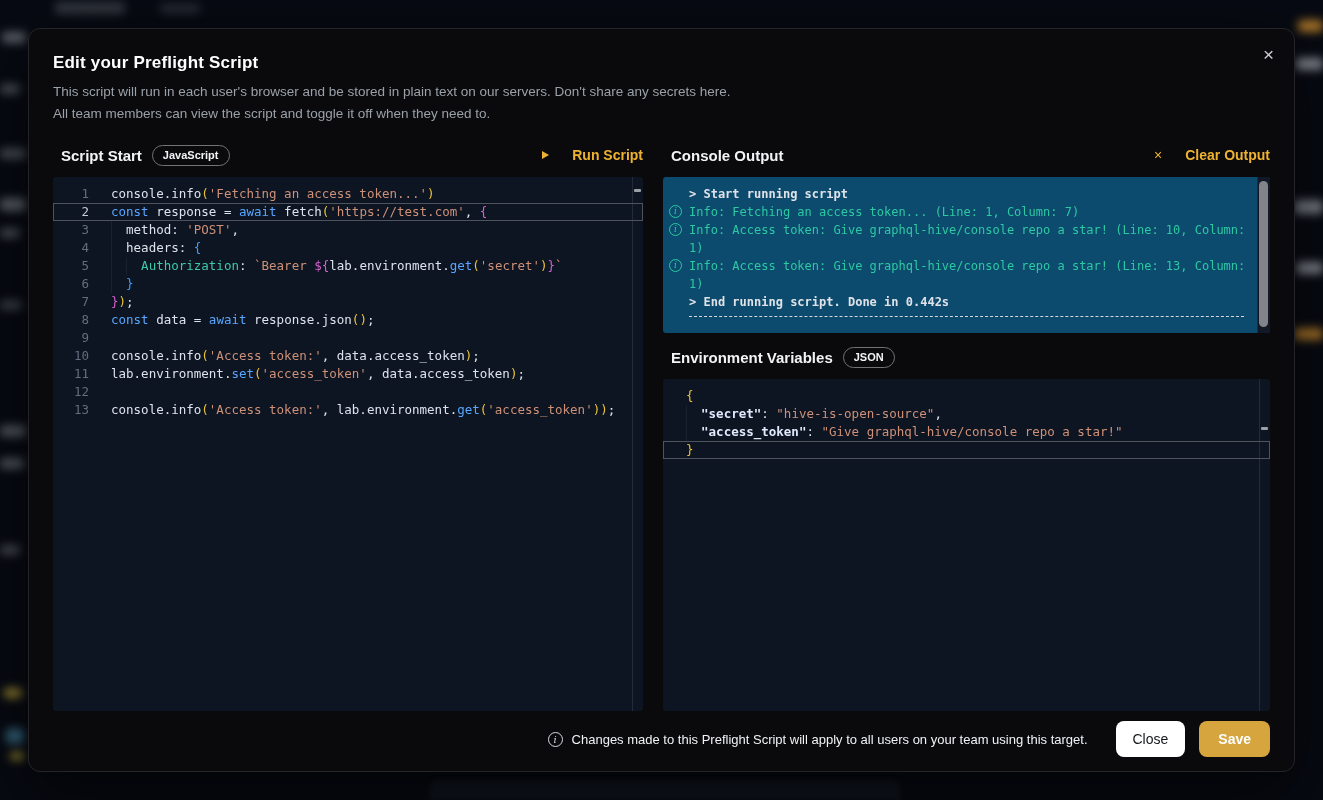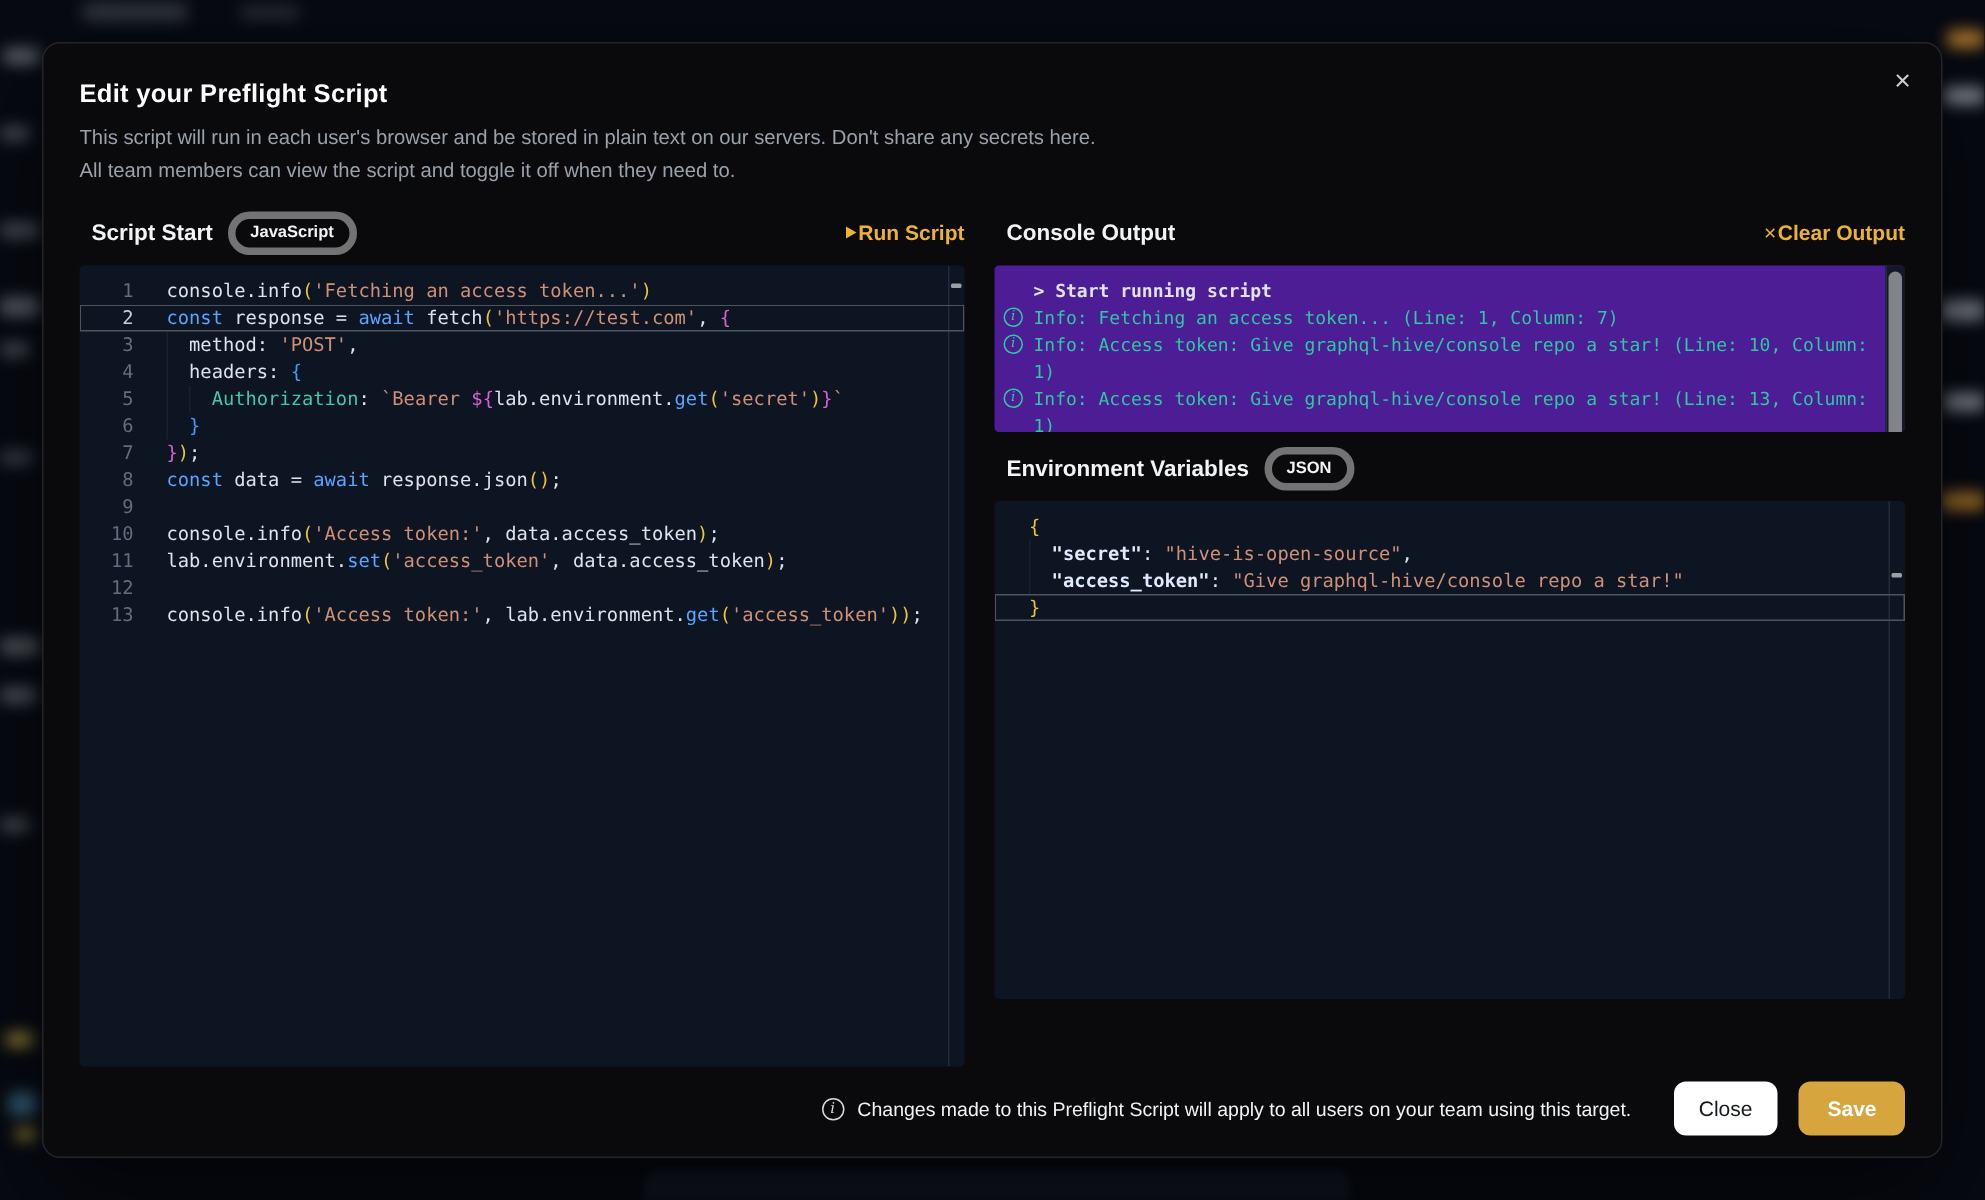--- a/index.html
+++ b/index.html
@@ -28,26 +28,26 @@
   h1.modal-title { font-size:17px; font-weight:700; color:#ffffff; letter-spacing:.2px; margin-bottom:8px; }
   p.modal-desc { font-size:13.5px; color:#9aa1a9; line-height:22px; }
 
   .columns { display:flex; gap:20px; margin-top:18px; }
   .col-left { width:590px; flex:0 0 590px; }
   .col-right { flex:1; min-width:0; }
 
   .col-header { height:24px; display:flex; align-items:center; padding-left:8px; margin-bottom:10px; }
   .panel-title { font-size:15px; font-weight:700; color:#f2f3f5; }
   .badge {
-    margin-left:10px; border:5px solid #737373; border-radius:999px;
+    margin-left:10px; border:1px solid #737373; border-radius:999px;
     padding:3px 10px 4px; font-size:11px; font-weight:700; color:#f2f3f5;
   }
   .header-spacer { flex:1; }
   .run-btn, .clear-btn {
-    background:none; border:none; cursor:pointer; display:flex; align-items:center; gap:1px;
+    background:none; border:none; cursor:pointer; display:flex; align-items:center; gap:23px;
     color:#eeb231; font-size:14px; font-weight:600; font-family:"Liberation Sans",sans-serif;margin-left:36px;
   }
   .play-icon { width:0; height:0; border-left:7px solid #eeb231; border-top:4.5px solid transparent; border-bottom:4.5px solid transparent; }
   .x-icon { font-size:14px; font-weight:400; color:#eeb231; }
 
   
   .editor {
     position:relative; background:#0d1422; border-radius:3px; overflow:hidden;
     font-family:"DejaVu Sans Mono", monospace; font-size:12.5px; line-height:18px;
     padding-top:8px;
@@ -69,21 +69,21 @@
   .tok-p { color:#d563cf; }
   .tok-b { color:#3b9eff; }
   .tok-t { color:#3ec9a7; }
   .tok-key { color:#dfeafc; font-weight:700; }
   .sb-track { position:absolute; top:0; right:0; width:11px; height:100%; border-left:1px solid #232a38; }
   .ruler-mark { position:absolute; right:2px; width:7px; height:3px; background:#9aa0a6; border-radius:1px; }
   .indent-guide { position:absolute; width:1px; background:#28314275; }
 
   
   .console-box {
-    position:relative; background:#4c1d95; border-radius:3px; height:111px; overflow:hidden;
+    position:relative; background:#0c4a6e; border-radius:3px; height:156px; overflow:hidden;
     font-family:"DejaVu Sans Mono", monospace; font-size:12px; line-height:18px;
     padding:8px 14px 8px 6px;
   }
   .console-row { display:flex; align-items:flex-start; }
   .console-row .spacer { flex:0 0 20px; }
   .info-badge {
     flex:0 0 13px; height:13px; margin:2px 7px 0 0; border:1px solid #2dc9a2; border-radius:50%;
     color:#2dc9a2; font-size:9px; line-height:11px; text-align:center; font-style:italic; font-family:"DejaVu Serif",serif;
   }
   .console-row.plain .ctext { color:#dfe3e8; font-weight:700; }

